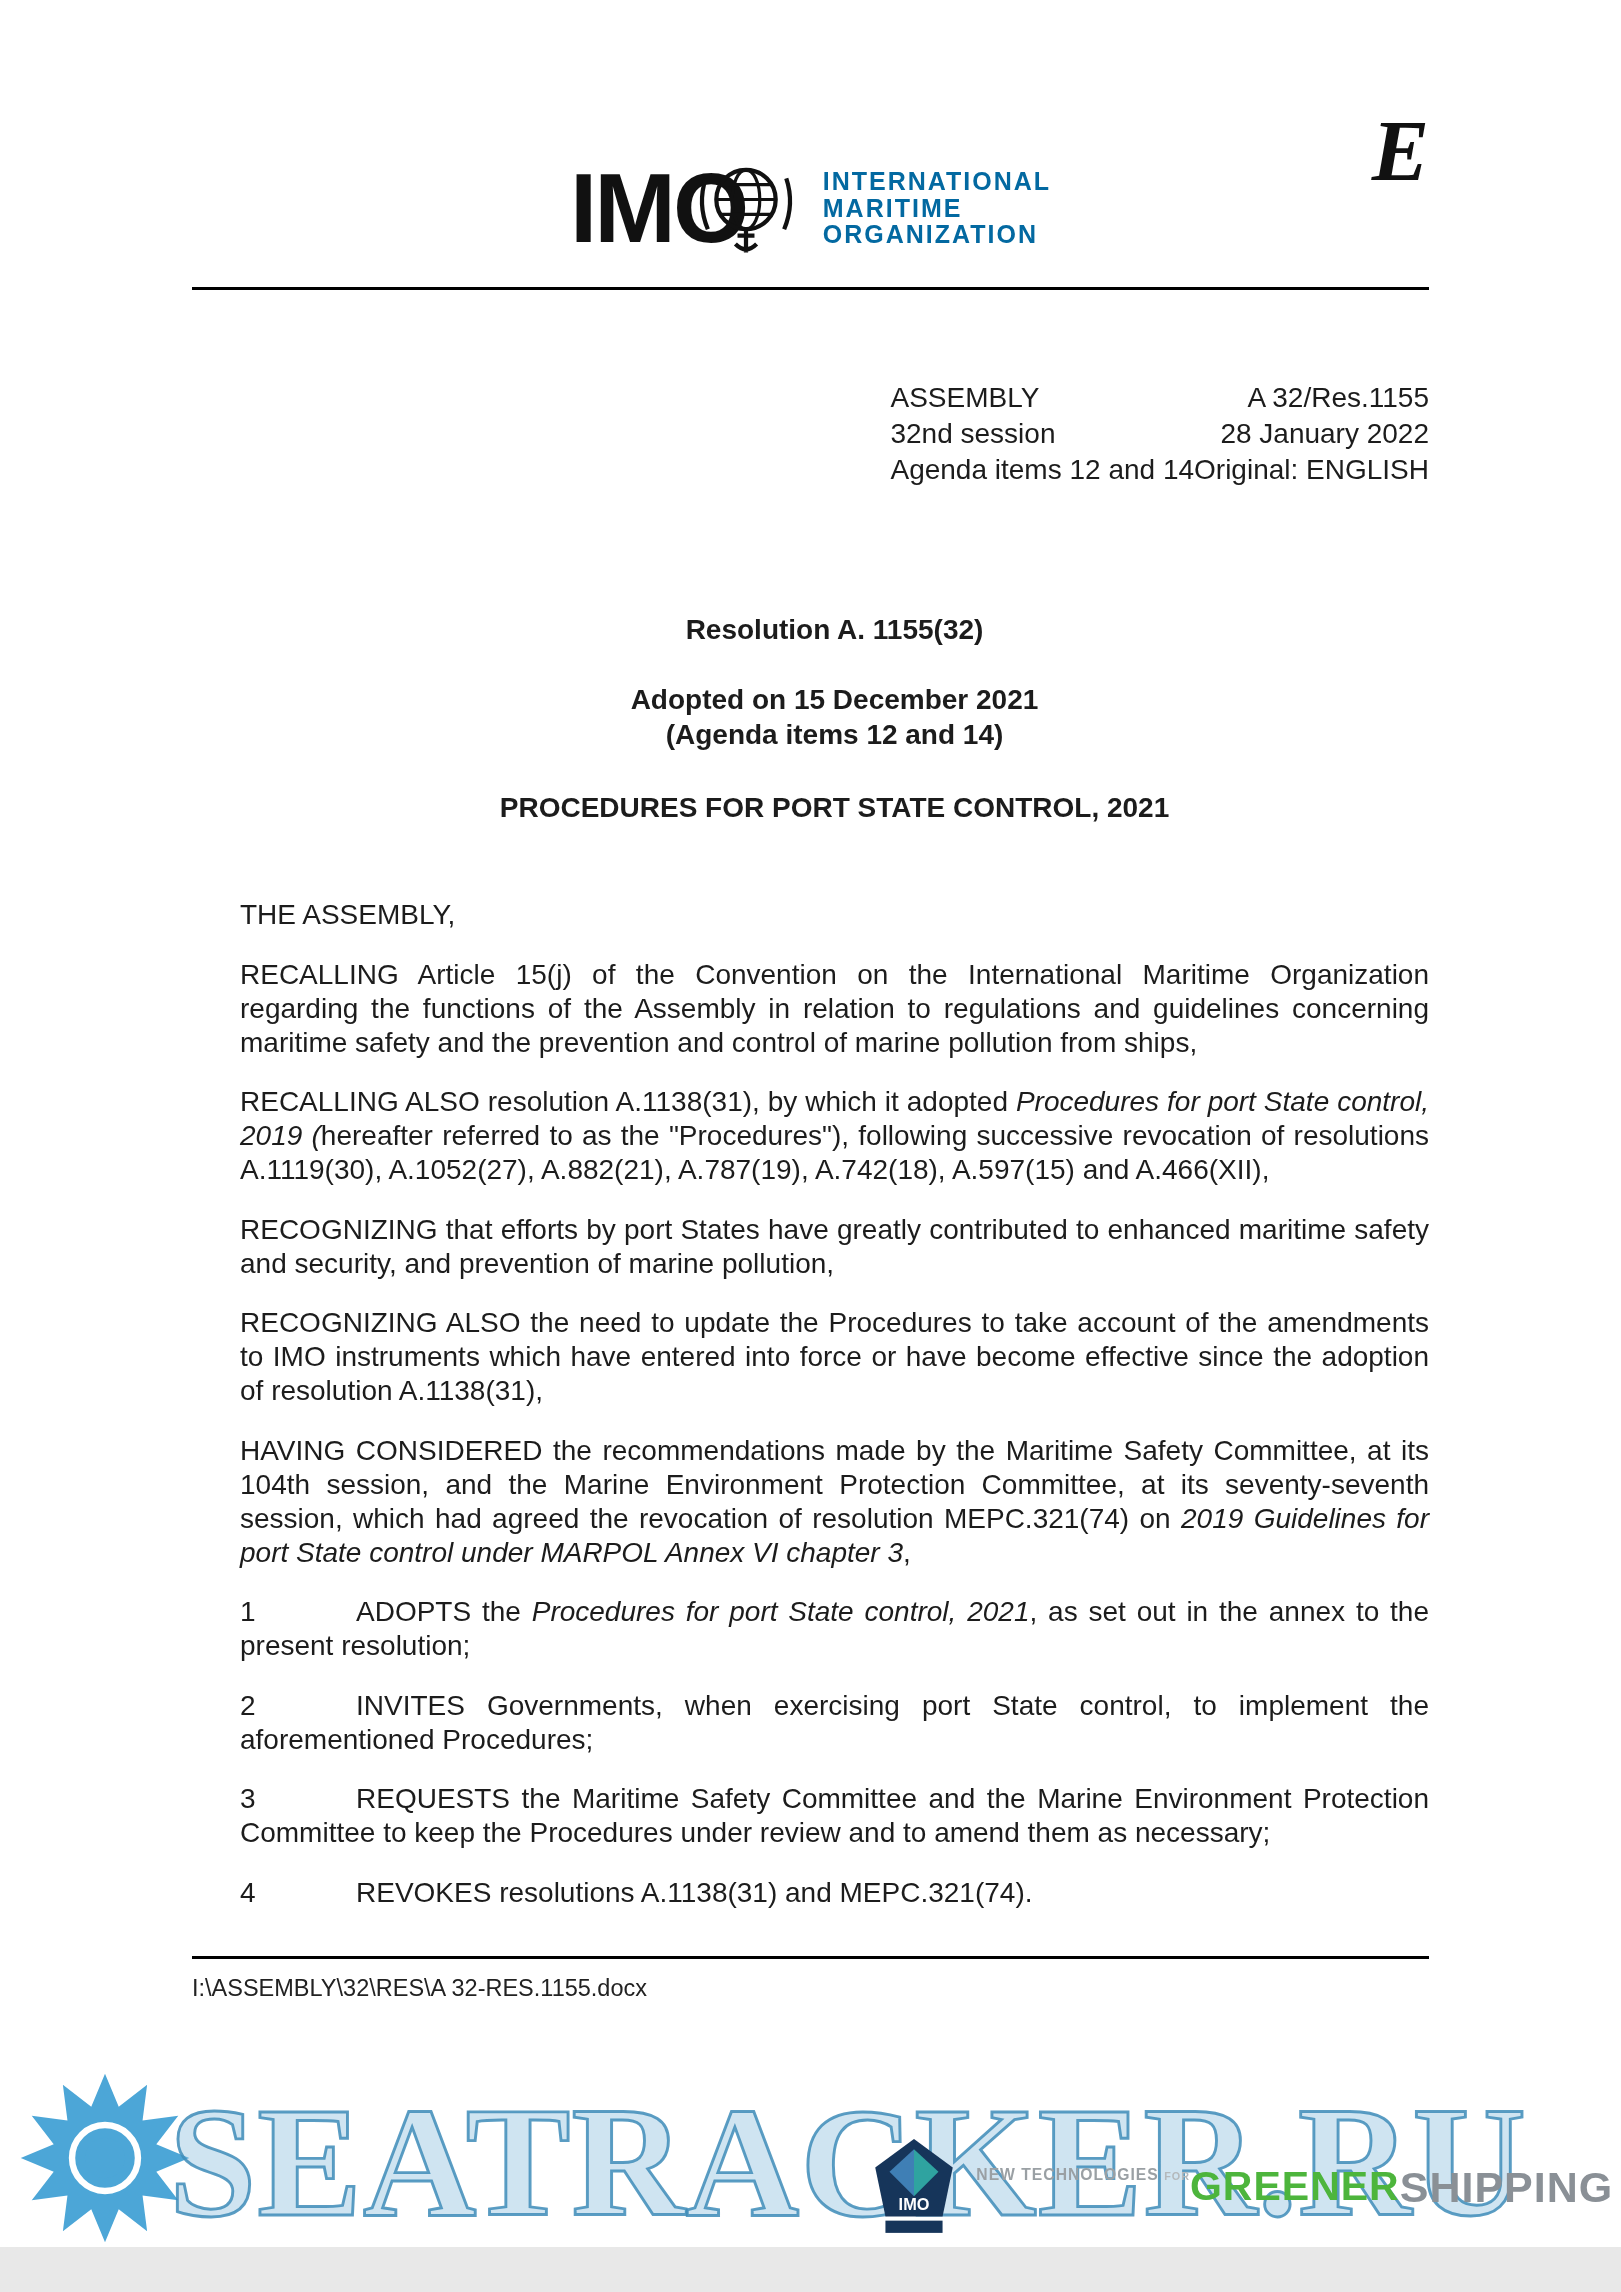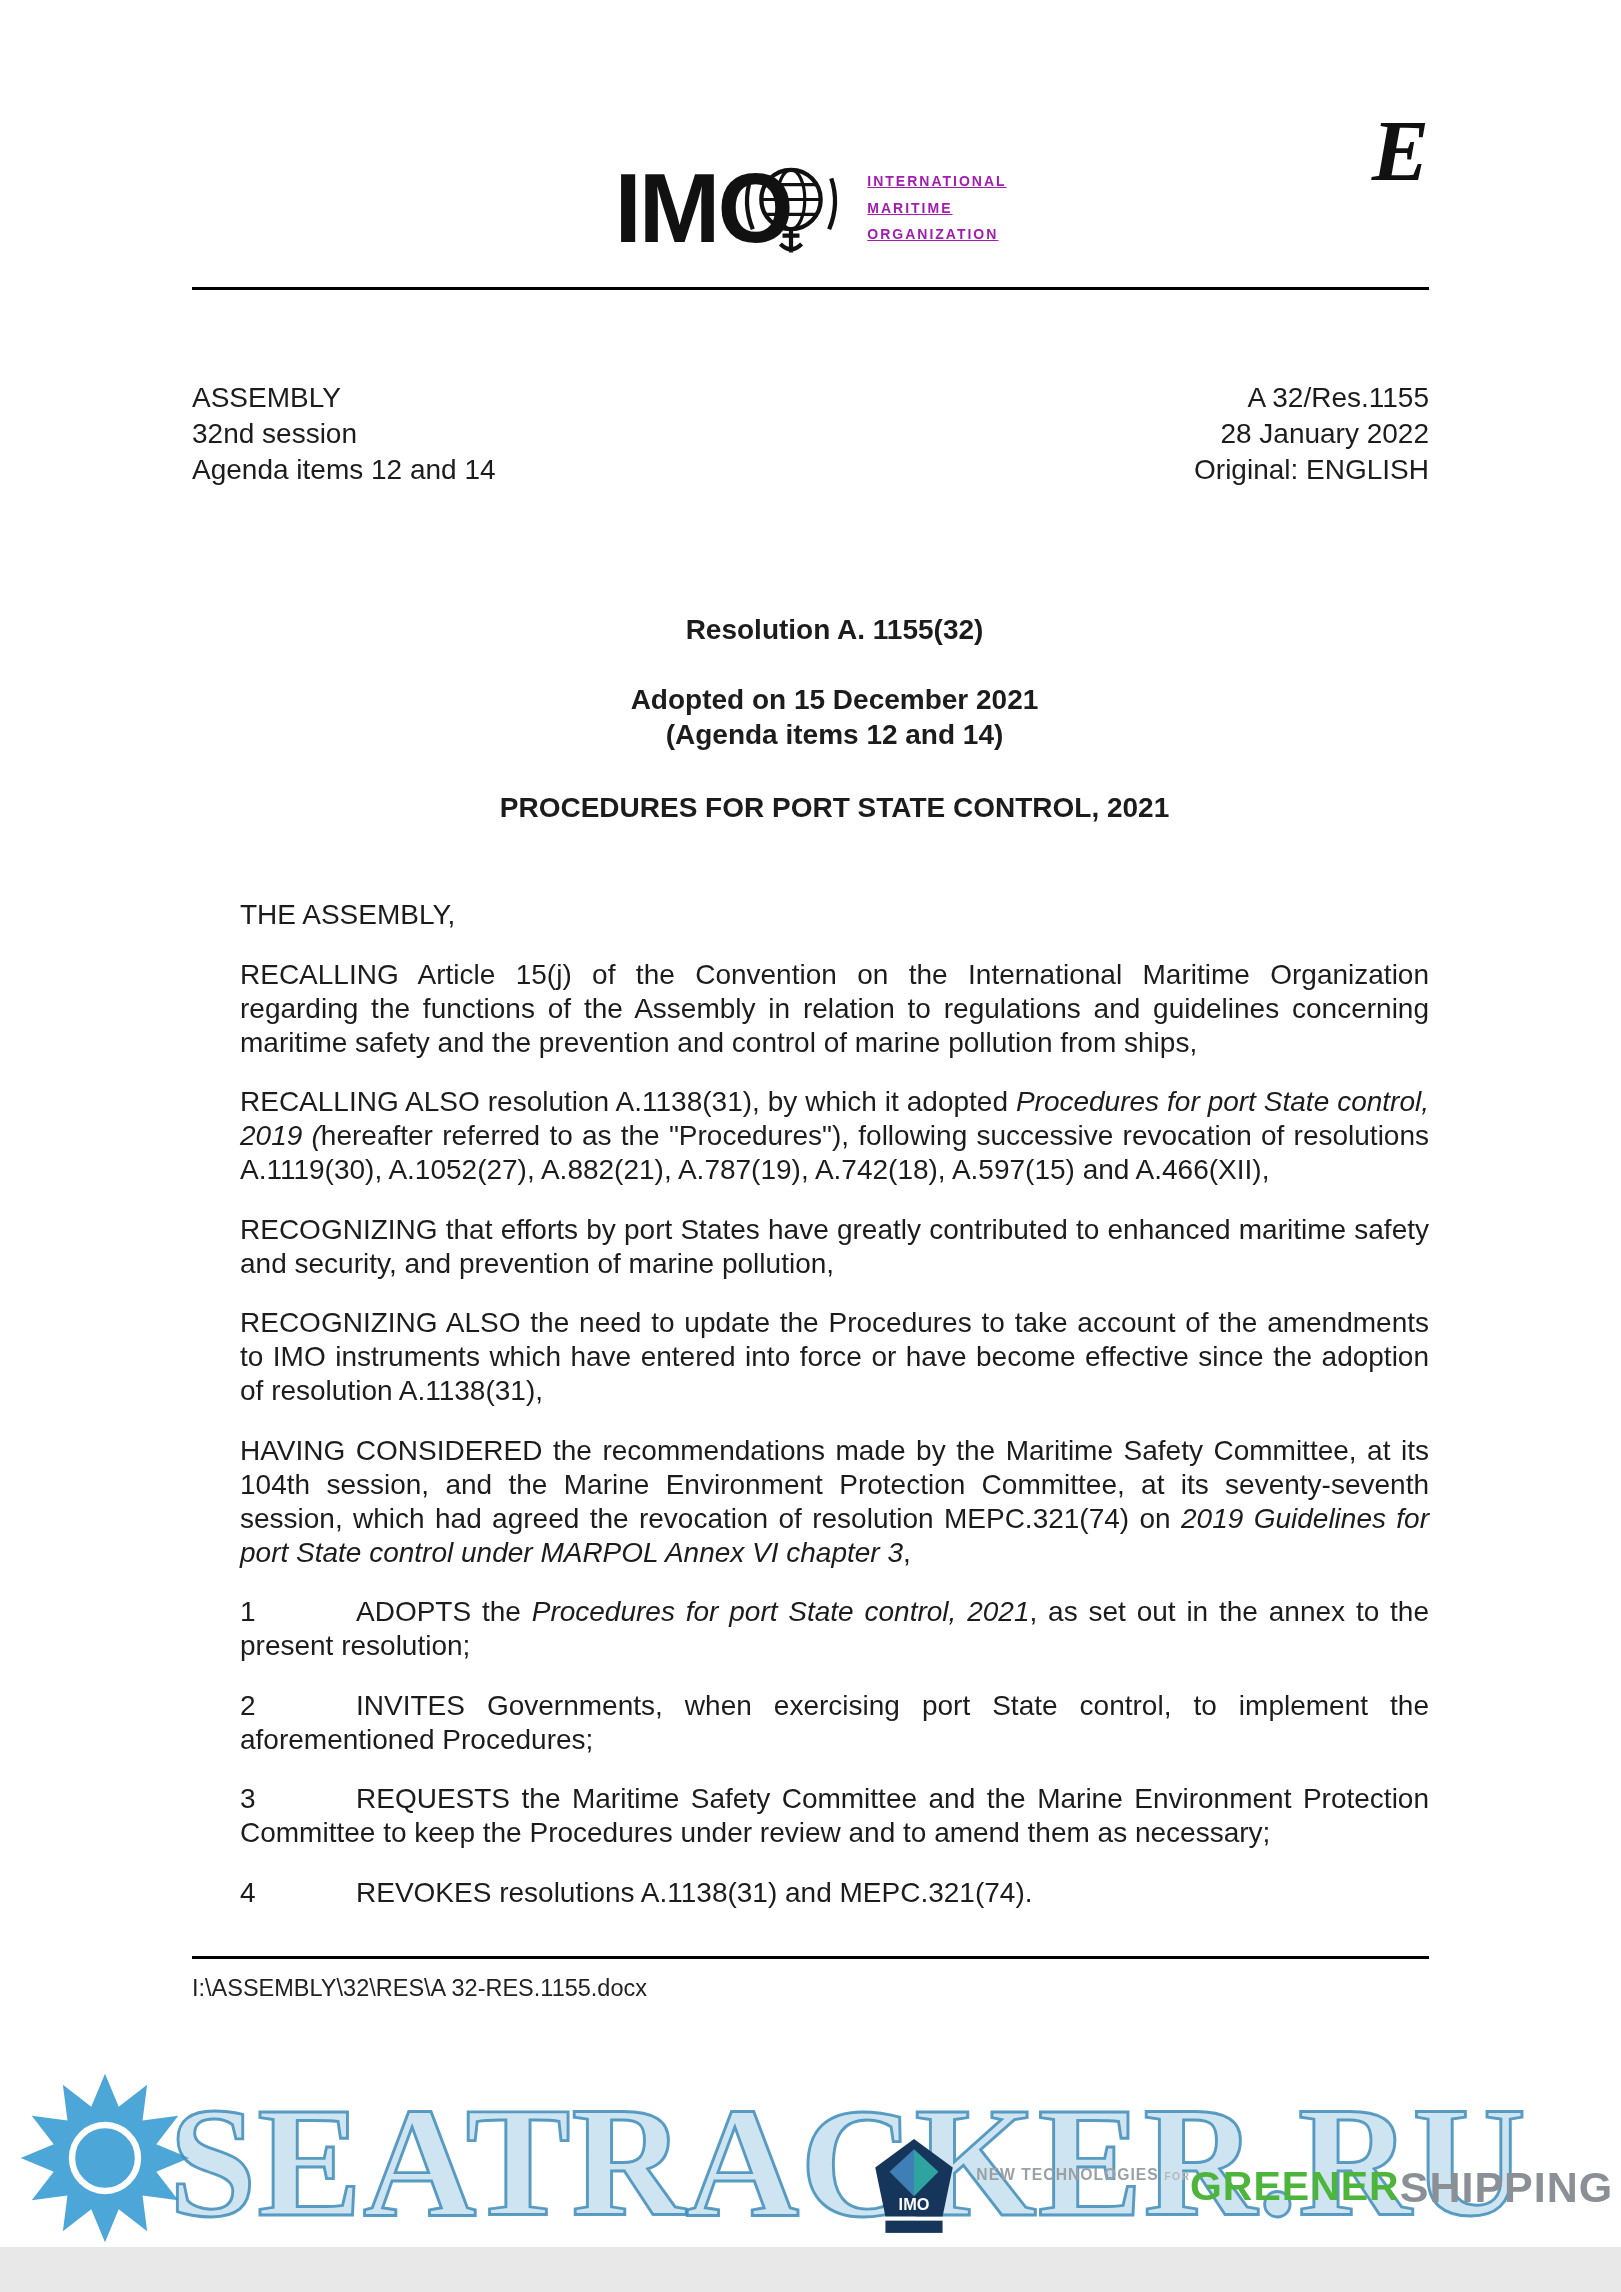--- a/index.html
+++ b/index.html
@@ -25,34 +25,34 @@
     align-items:center;
   }
   .imo-lockup { display:flex; align-items:center; }
   .imo-wordmark {
     font-size:98px; font-weight:bold; line-height:1;
     letter-spacing:-2.9px; color:#111;
   }
   .imo-emblem { width:106px; height:106px; margin-left:-53px; }
   .org-name {
     margin-left:23.5px;
-    font-weight:bold; font-size:14px; line-height:26.5px;
-    letter-spacing:2px; color:#a21caf;text-decoration:underline;
+    font-weight:bold; font-size:25px; line-height:26.5px;
+    letter-spacing:2px; color:#0369a1;
   }
   .lang-letter {
     position:absolute; top:-41px; right:0;
     font-family:"Liberation Serif","DejaVu Serif",serif;
     font-style:italic; font-weight:bold; font-size:86px; line-height:1;
     color:#111;
   }
   .header-rule { height:3.9px; background:#000; margin-top:19.6px; }
 
   
   .reference {
-    display:flex; justify-content:space-between;
+    display:flex; justify-content:flex-end;
     margin-top:90px;
     font-size:28px; line-height:36px;
   }
   .ref-right { text-align:right; }
 
   
   .res-title { text-align:center; font-weight:bold; font-size:28px; margin-top:125px; }
   .adopted   { text-align:center; font-weight:bold; font-size:28px; line-height:35px; margin-top:35px; }
   .subject   { text-align:center; font-weight:bold; font-size:28px; margin-top:39px; }
 

